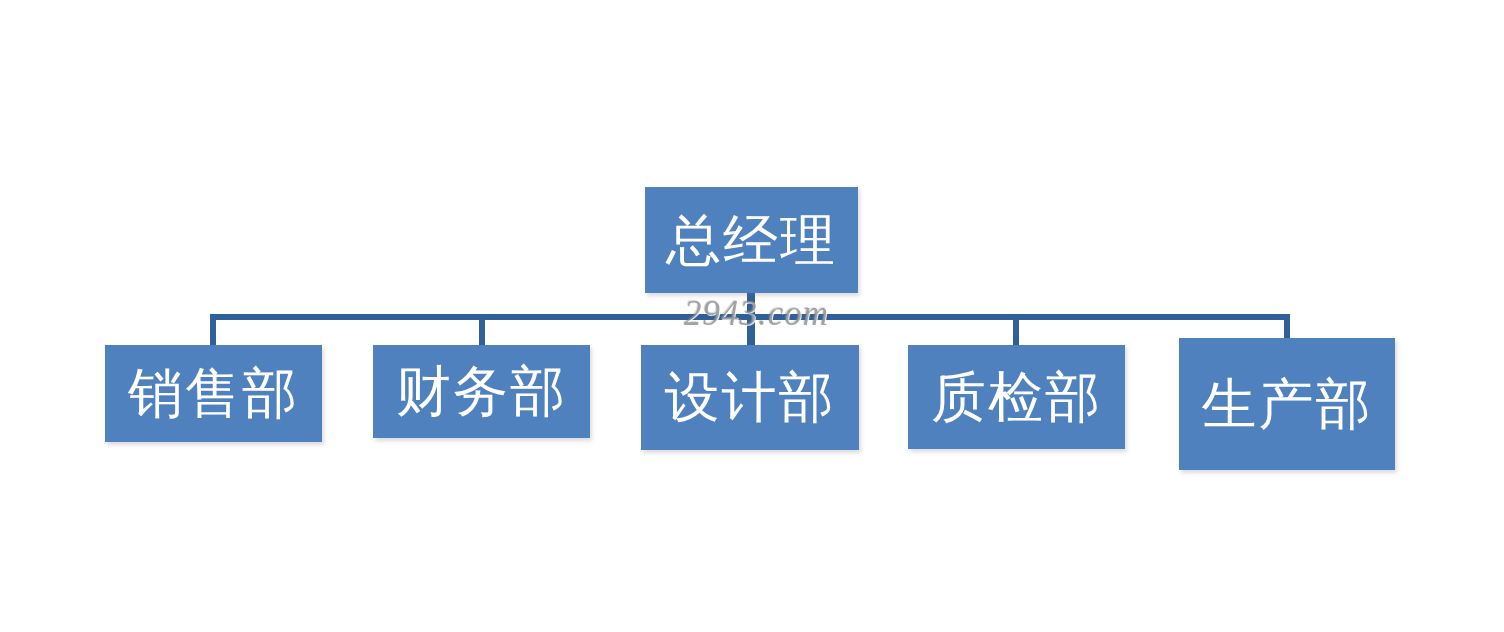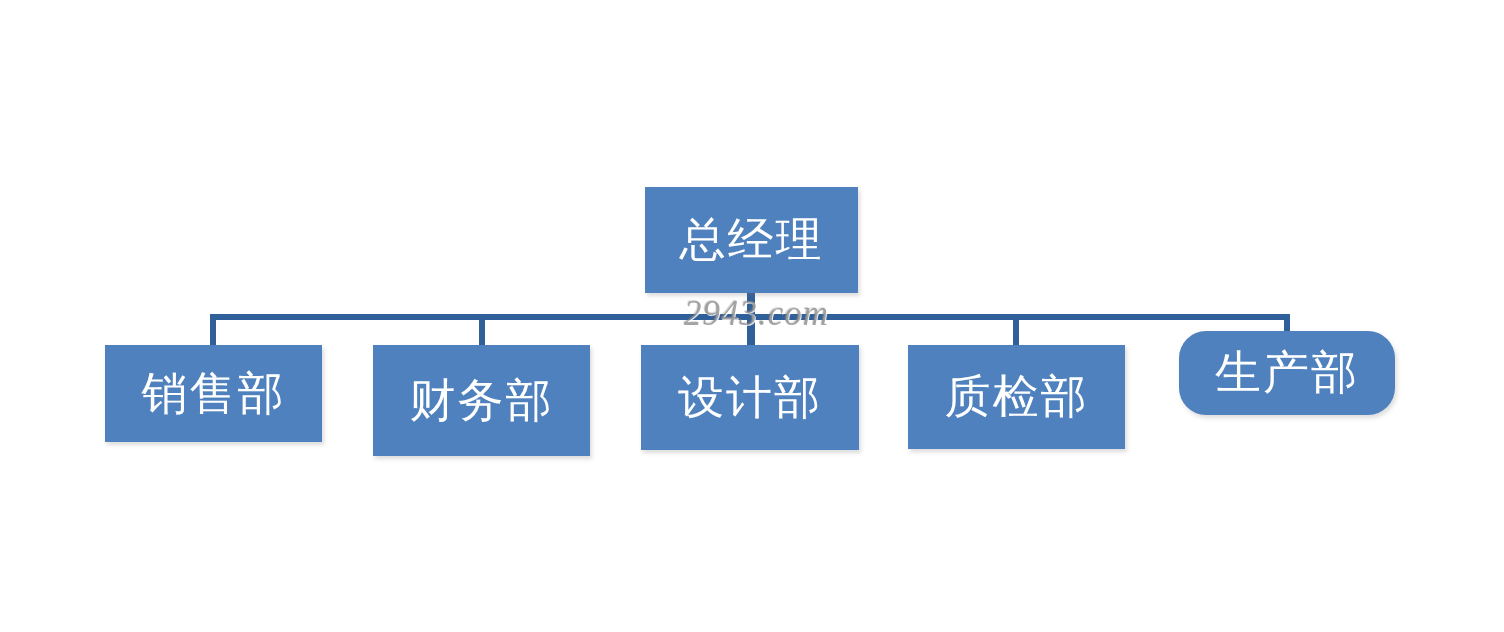--- a/index.html
+++ b/index.html
@@ -19,32 +19,32 @@
     position: absolute;
     background: var(--node-fill, #4E81BD);
     color: var(--node-text, #ffffff);
     display: flex;
     align-items: center;
     justify-content: center;
     box-shadow: 2px 3px 4px rgba(120,120,120,0.25);
     z-index: 2;
   }
   .node .node-label {
-    font-size: 46px;
+    font-size: 55px;
     line-height: 1;
     letter-spacing: 2px;
     white-space: nowrap;
-    font-family: Liberation Serif, serif;
+    font-family: Liberation Sans, sans-serif;
   }
   .node.root   { left: 645px;  top: 187px; width: 213px; height: 106px; }
   .node.dept-0 { left: 105px;  top: 345px; width: 217px; height: 97px; }
-  .node.dept-1 { left: 373px;  top: 345px; width: 217px; height: 111px; }
+  .node.dept-1 { left: 373px;  top: 345px; width: 217px; height: 93px; }
   .node.dept-2 { left: 641px;  top: 345px; width: 218px; height: 105px; }
   .node.dept-3 { left: 908px;  top: 345px; width: 217px; height: 104px; text-align: center; }
-  .node.dept-4 { left: 1179px; top: 331px; width: 216px; height: 84px; border-radius: 27px; }
+  .node.dept-4 { left: 1179px; top: 338px; width: 216px; height: 132px; }
 
   .connector {
     position: absolute;
     background: var(--connector, #30609A);
     z-index: 1;
   }
   .rail { left: 210px; top: 314px; width: 1080px; height: 6px; border-radius: 2px; }
   .stub { top: 314px; width: 6px; height: 31px; }
   .stub-root { left: 747px; top: 291px; width: 8px; height: 54px; }
   .stub-0 { left: 210px; }

